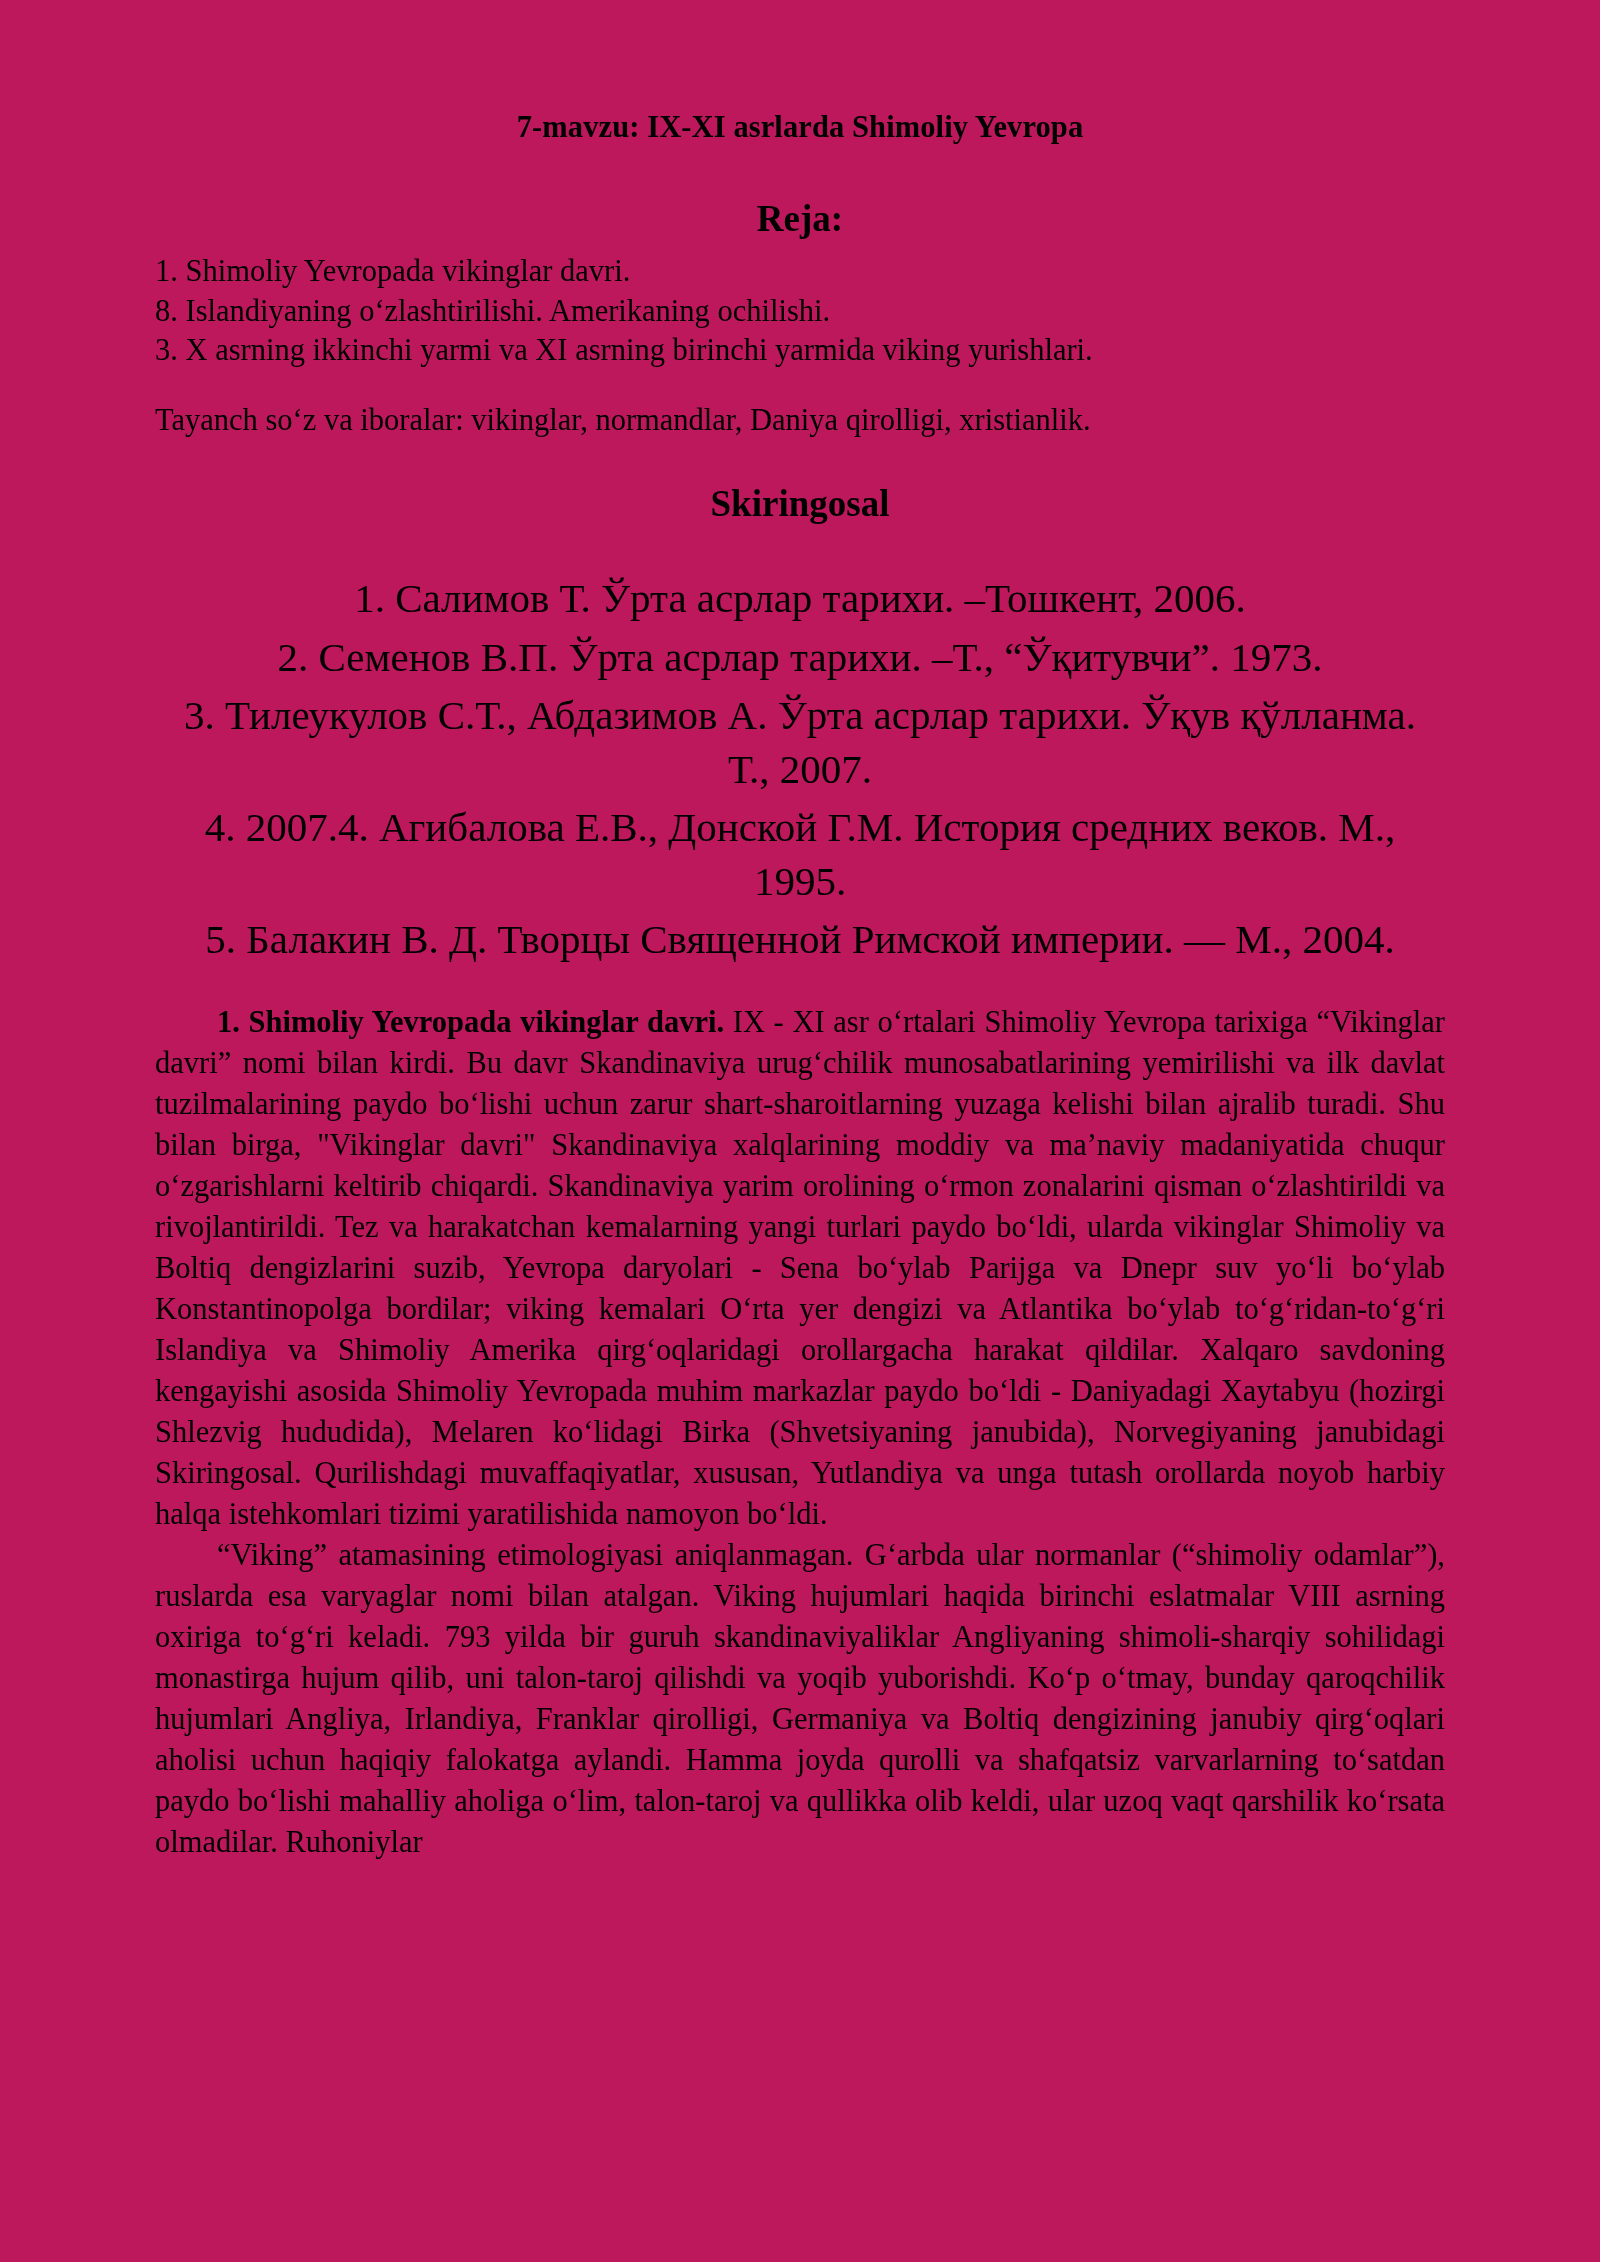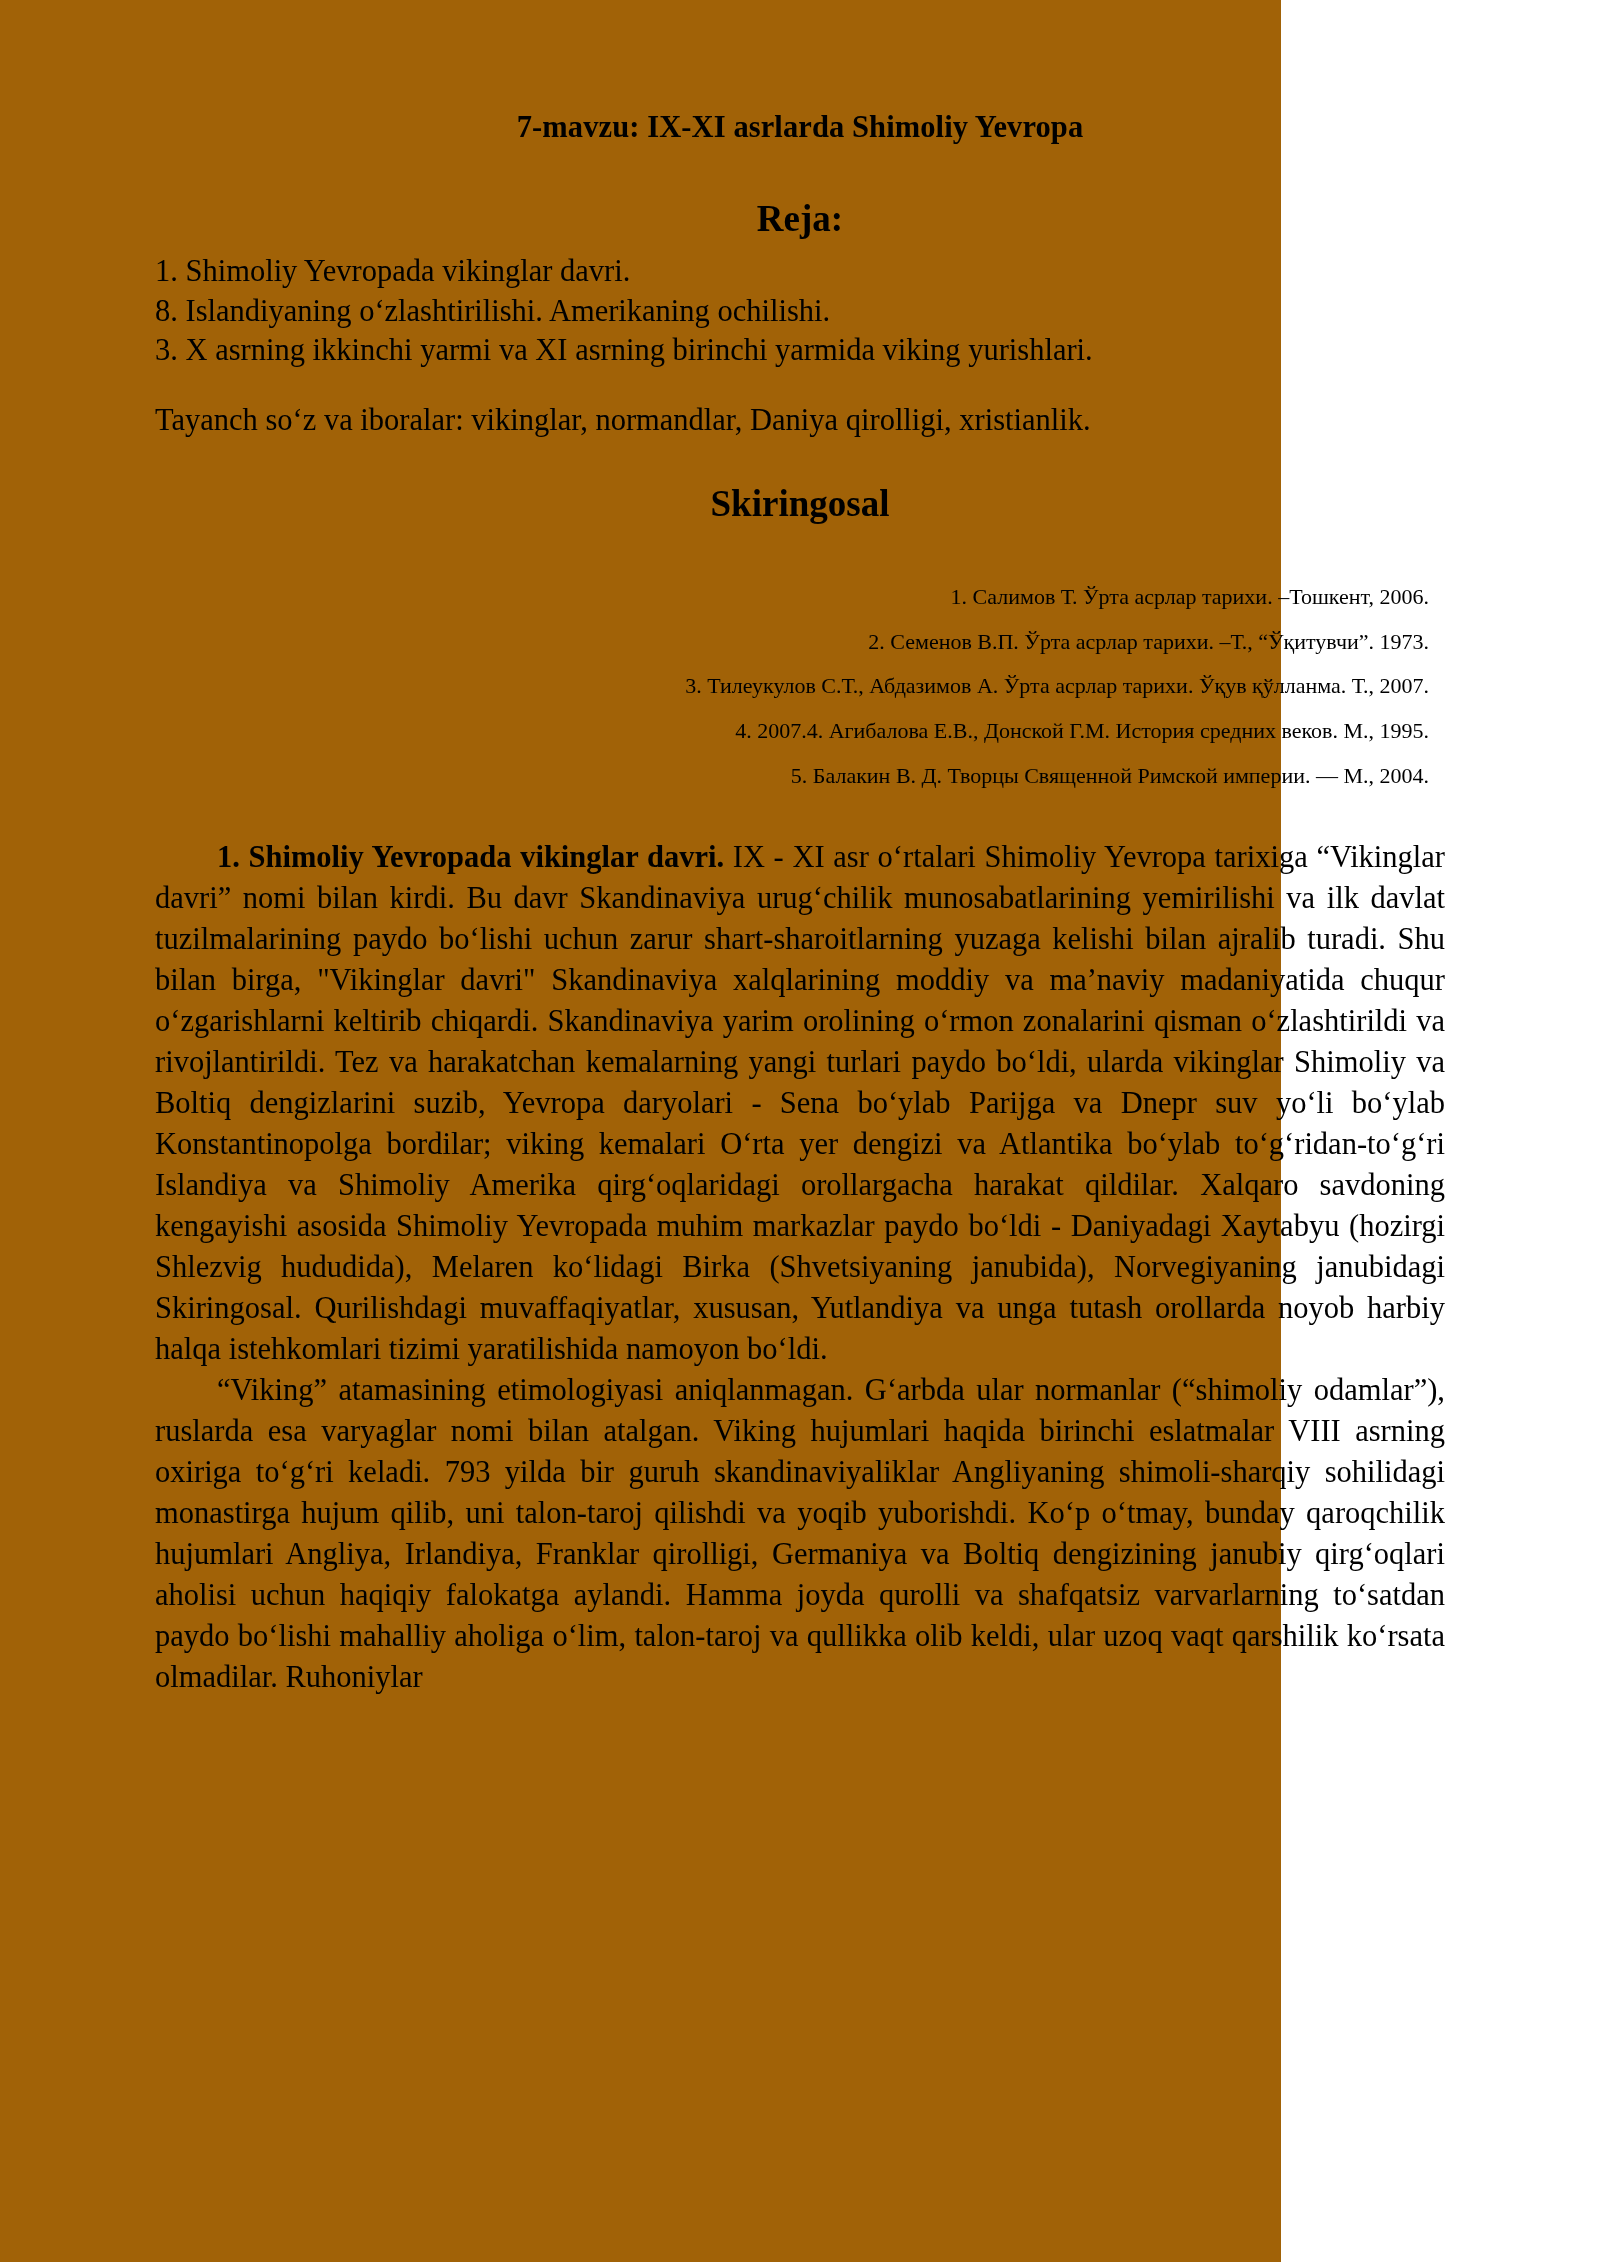--- a/index.html
+++ b/index.html
@@ -10,25 +10,25 @@
   }
   body {
     width: 1600px;
     height: 2262px;
     font-family: "Liberation Serif", "DejaVu Serif", serif;
     color: #000000;
     -webkit-font-smoothing: antialiased;
   }
   .page {
     position: relative;
-    width: 1281px;
+    width: 1600px;
     height: 2262px;
     box-sizing: border-box;
     padding: 108px 155px 60px 155px;
-    background: #a16207;
+    background: #be185d;
   }
   .doc {
     width: 1290px;
     font-size: 30.5px;
     line-height: 1.30;
   }
   .title {
     text-align: center;
     font-weight: bold;
     font-size: 30.5px;
@@ -49,23 +49,23 @@
     line-height: 1.305;
   }
   .keywords {
     margin: 0;
     text-align: left;
     font-size: 30.5px;
     line-height: 1.305;
   }
   .keywords b { font-weight: normal; }
   .ref-line {
-    margin: 16px;
-    text-align: right;
-    font-size: 22px;
+    margin: 5px;
+    text-align: center;
+    font-size: 41px;
     line-height: 1.305;
   }
   .body-par {
     margin: 0;
     text-align: justify;
     text-justify: inter-word;
     text-indent: 62px;
     font-size: 30.5px;
     line-height: 1.345;
     hyphens: none;

